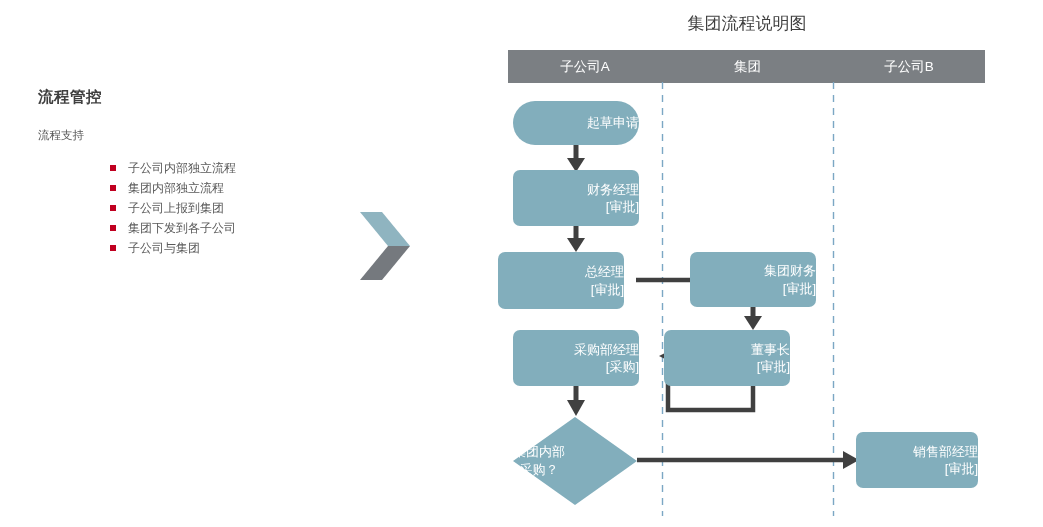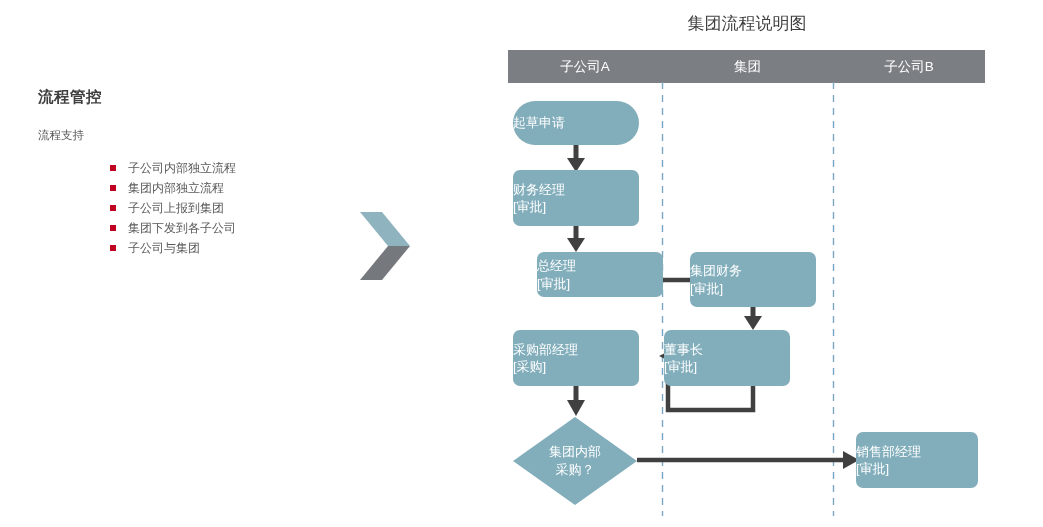--- a/index.html
+++ b/index.html
@@ -110,35 +110,35 @@
     height: 527px;
     pointer-events: none;
   }
 
   .node {
     position: absolute;
     background: #82aebc;
     color: #ffffff;
     display: flex;
     flex-direction: column;
-    align-items: flex-start;
+    align-items: flex-end;
     justify-content: center;
     text-align: center;
     font-size: 13px;
     line-height: 1.32;
     border-radius: 7px;
   }
   .node.pill { border-radius: 24px; }
   .node-line2 { display: block; }
 
   .diamond-wrap {
     position: absolute;
     display: flex;
     align-items: center;
-    justify-content: center;
+    justify-content: flex-start;
   }
   .diamond-shape {
     position: absolute;
     left: 0; top: 0;
     width: 100%; height: 100%;
     background: #82aebc;
     clip-path: polygon(50% 0%, 100% 50%, 50% 100%, 0% 50%);
   }
   .diamond-label {
     position: relative;
@@ -225,21 +225,21 @@
 
 <div class="node pill" style="left:513px; top:101px; width:126px; height:44px;">
   <span>起草申请</span>
 </div>
 
 <div class="node" style="left:513px; top:170px; width:126px; height:56px;">
   <span>财务经理</span>
   <span class="node-line2">[审批]</span>
 </div>
 
-<div class="node" style="left:537px; top:252px; width:126px; height:45px;">
+<div class="node" style="left:498px; top:252px; width:126px; height:57px;">
   <span>总经理</span>
   <span class="node-line2">[审批]</span>
 </div>
 
 <div class="node" style="left:513px; top:330px; width:126px; height:56px;">
   <span>采购部经理</span>
   <span class="node-line2">[采购]</span>
 </div>
 
 <div class="node" style="left:690px; top:252px; width:126px; height:55px;">

